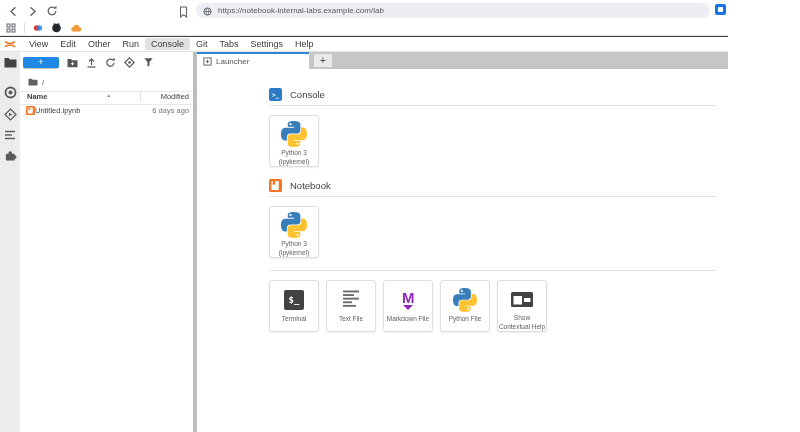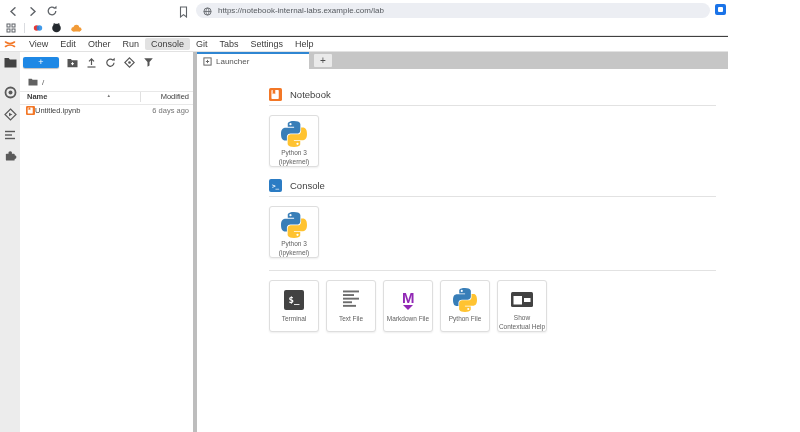--- a/index.html
+++ b/index.html
@@ -286,20 +286,42 @@
             </svg>
           <span>Launcher</span>
         </div>
         <div class="tab-add">+</div>
       </div>
 
       <div class="launcher">
 
         <div class="section">
           <div class="sec-head">
+            <span class="sq-icon sq-13 bg-blue">&gt;_</span>
+            <span class="sec-title">Console</span>
+          </div>
+          <hr class="sec-rule">
+          <div class="cards">
+            <div class="card">
+              <span class="card-icon">
+                <svg width="26" height="26" viewBox="0 0 110 110">
+                    <path fill="#387EB8" d="M54.9 0C26.8 0 28.6 12.2 28.6 12.2l.03 12.6h26.8v3.8H17.9S0 26.6 0 54.9c0 28.3 15.7 27.3 15.7 27.3h9.3V69s-.5-15.7 15.4-15.7h26.6s14.9.2 14.9-14.4V14.9S84.2 0 54.9 0zM40.1 8.5a4.8 4.8 0 1 1 0 9.6 4.8 4.8 0 0 1 0-9.6z"></path>
+                    <path fill="#FFC331" d="M55.1 109.8c28.1 0 26.3-12.2 26.3-12.2l-.03-12.6H54.6v-3.8h37.5s17.9 2 17.9-26.3c0-28.3-15.7-27.3-15.7-27.3H85v13.2s.5 15.7-15.4 15.7H43s-14.9-.2-14.9 14.4v24.2s-2.3 14.7 27 14.7zm14.8-8.5a4.8 4.8 0 1 1 0-9.6 4.8 4.8 0 0 1 0 9.6z"></path>
+                  </svg>
+              </span>
+              <span class="card-label">
+                <span>Python 3</span>
+                <span>(ipykernel)</span>
+              </span>
+            </div>
+          </div>
+        </div>
+
+        <div class="section">
+          <div class="sec-head">
             <svg width="13" height="13" viewBox="0 0 16 16">
                 <rect width="16" height="16" rx="2" fill="#f37726"></rect>
                 <rect x="3" y="2.5" width="9" height="11" rx="1" fill="#fff"></rect>
                 <path d="M4.5 2.5 h3.2 v5.2 l-1.6 -1.3 -1.6 1.3 z" fill="#f37726"></path>
               </svg>
             <span class="sec-title">Notebook</span>
           </div>
           <hr class="sec-rule">
           <div class="cards">
             <div class="card">
@@ -311,42 +333,20 @@
               </span>
               <span class="card-label">
                 <span>Python 3</span>
                 <span>(ipykernel)</span>
               </span>
             </div>
           </div>
         </div>
 
         <div class="section">
-          <div class="sec-head">
-            <span class="sq-icon sq-13 bg-blue">&gt;_</span>
-            <span class="sec-title">Console</span>
-          </div>
-          <hr class="sec-rule">
-          <div class="cards">
-            <div class="card">
-              <span class="card-icon">
-                <svg width="26" height="26" viewBox="0 0 110 110">
-                    <path fill="#387EB8" d="M54.9 0C26.8 0 28.6 12.2 28.6 12.2l.03 12.6h26.8v3.8H17.9S0 26.6 0 54.9c0 28.3 15.7 27.3 15.7 27.3h9.3V69s-.5-15.7 15.4-15.7h26.6s14.9.2 14.9-14.4V14.9S84.2 0 54.9 0zM40.1 8.5a4.8 4.8 0 1 1 0 9.6 4.8 4.8 0 0 1 0-9.6z"></path>
-                    <path fill="#FFC331" d="M55.1 109.8c28.1 0 26.3-12.2 26.3-12.2l-.03-12.6H54.6v-3.8h37.5s17.9 2 17.9-26.3c0-28.3-15.7-27.3-15.7-27.3H85v13.2s.5 15.7-15.4 15.7H43s-14.9-.2-14.9 14.4v24.2s-2.3 14.7 27 14.7zm14.8-8.5a4.8 4.8 0 1 1 0-9.6 4.8 4.8 0 0 1 0 9.6z"></path>
-                  </svg>
-              </span>
-              <span class="card-label">
-                <span>Python 3</span>
-                <span>(ipykernel)</span>
-              </span>
-            </div>
-          </div>
-        </div>
-
-        <div class="section">
           <hr class="sec-rule">
           <div class="cards">
             <div class="card">
               <span class="card-icon">
                   <span class="sq-icon sq-20 bg-dark">$_</span>
                 </span>
               <span class="card-label">
                   <span>Terminal</span>
                 </span>
             </div>

